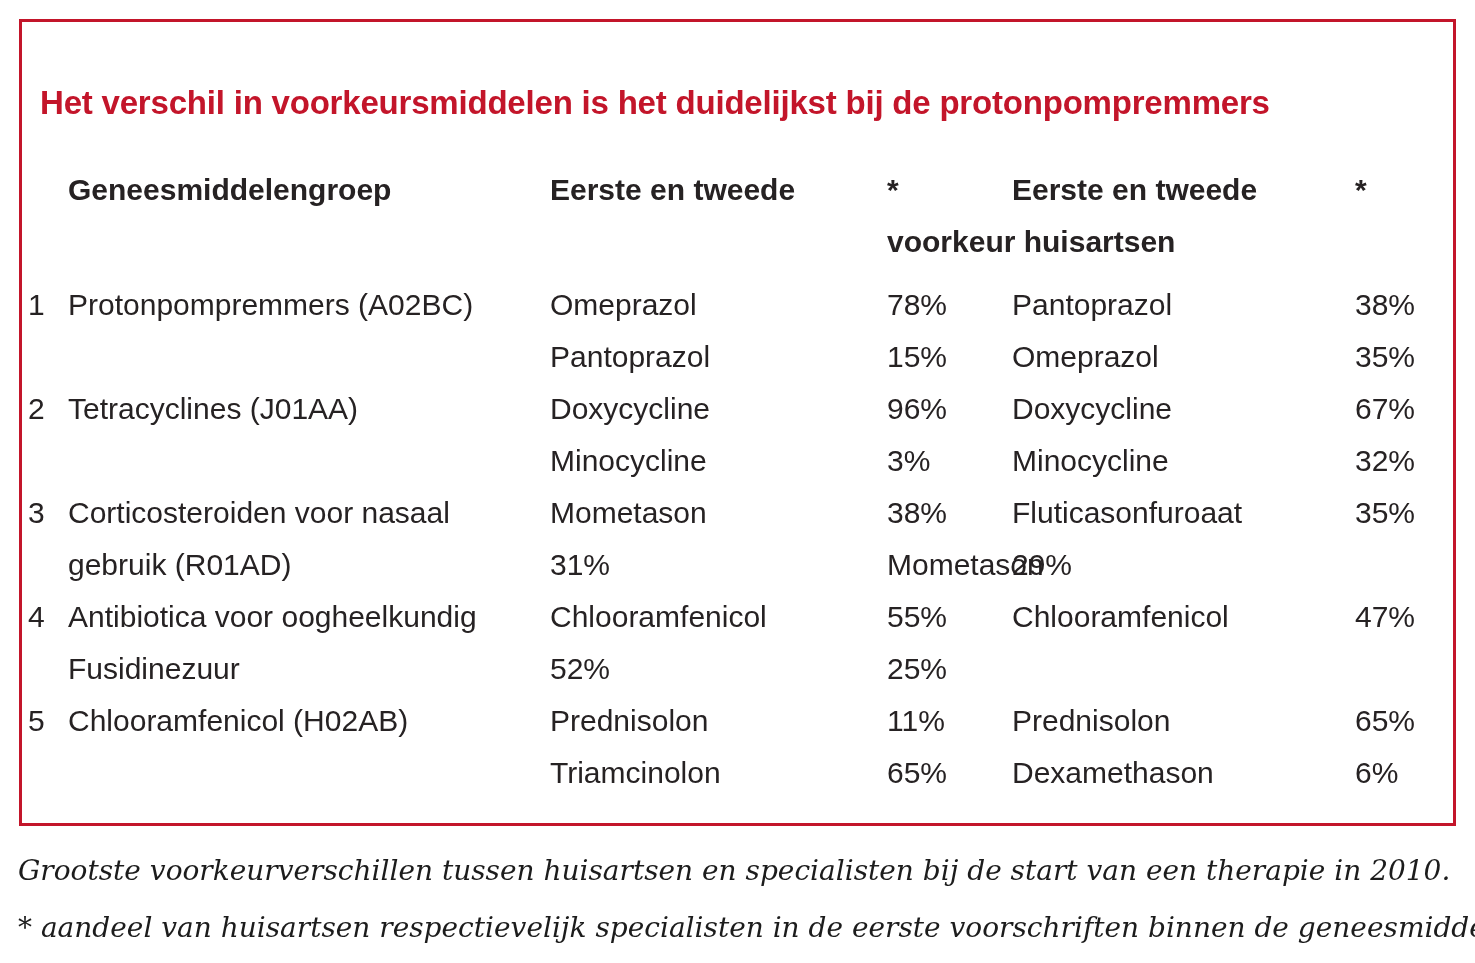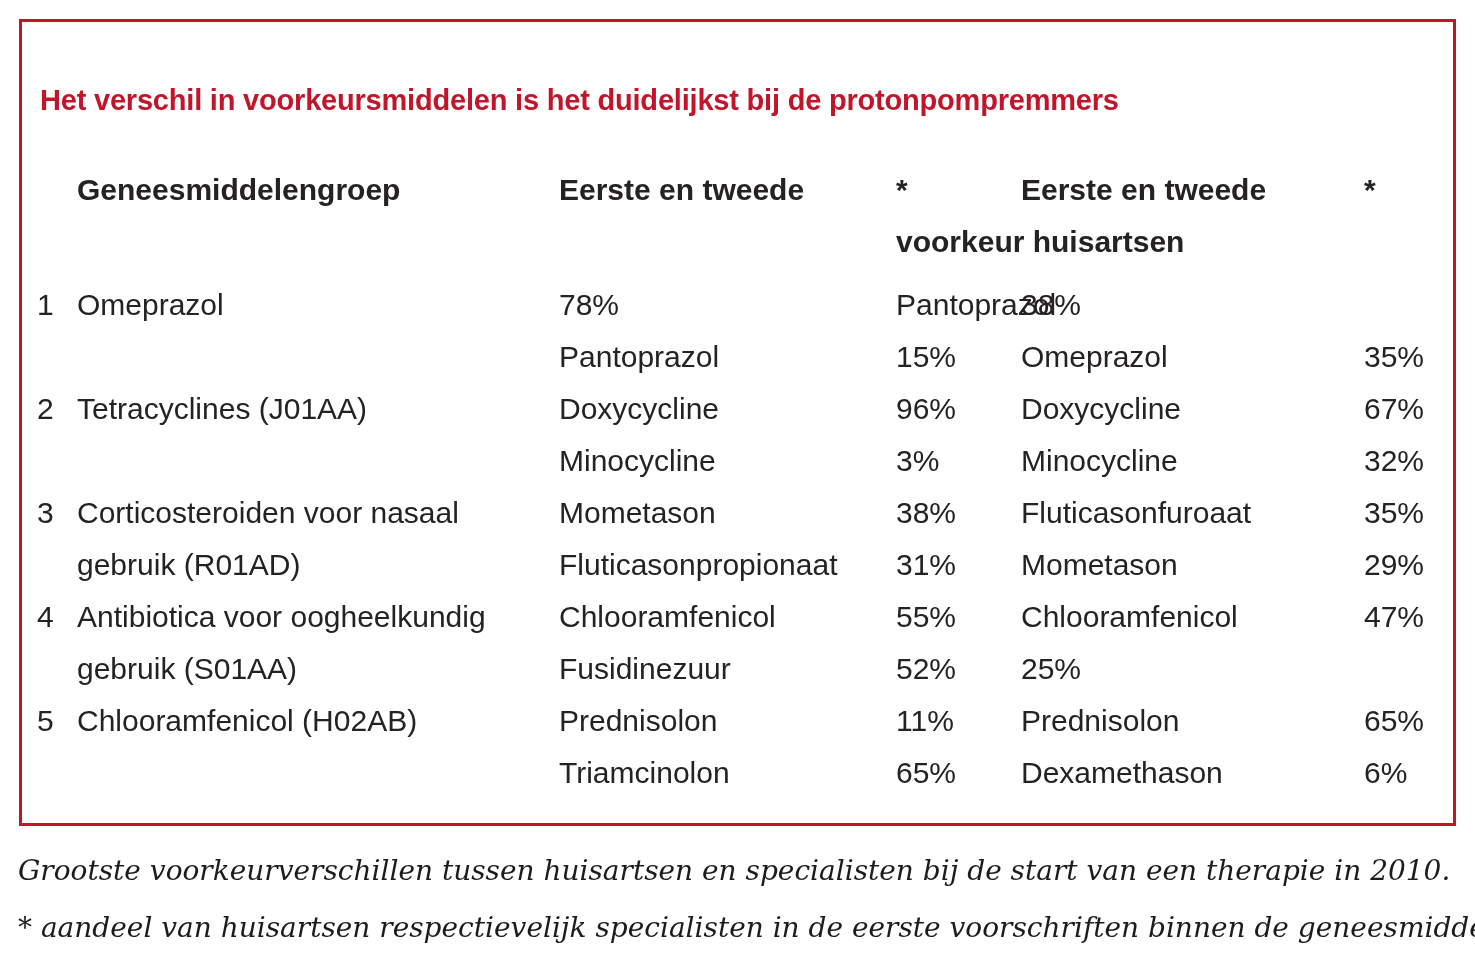--- a/index.html
+++ b/index.html
@@ -24,29 +24,29 @@
     top: 19px;
     width: 1431px;
     height: 801px;
     border: 3px solid #c3152a;
     background: #ffffff;
   }
   .figure-title {
     position: absolute;
     left: 18px;
     top: 62px;
-    font-size: 29px;
+    font-size: 33px;
     font-weight: bold;
     color: #c3152a;
     letter-spacing: -0.2px;
     white-space: nowrap;
   }
   .table-wrap {
     position: absolute;
-    left: 15px;
+    left: 6px;
     top: 142px;
     right: 10px;
     color: #262223;
     font-size: 30px;
   }
   .line {
     display: grid;
     grid-template-columns: 40px 482px 337px 125px 343px 1fr;
     height: 52px;
     align-items: center;
@@ -91,20 +91,21 @@
         <span></span>
         <span></span>
         <span></span>
         <span>voorkeur huisartsen</span>
         <span></span>
       </div>
 
       <div class="rows-block">
           <div class="line">
             <span>1</span>
+            <span>Protonpompremmers (A02BC)</span>
             <span>Omeprazol</span>
             <span>78%</span>
             <span>Pantoprazol</span>
             <span>38%</span>
           </div>
           <div class="line">
             <span></span>
             <span></span>
             <span>Pantoprazol</span>
             <span>15%</span>
@@ -131,36 +132,34 @@
             <span>3</span>
             <span>Corticosteroiden voor nasaal</span>
             <span>Mometason</span>
             <span>38%</span>
             <span>Fluticasonfuroaat</span>
             <span>35%</span>
           </div>
           <div class="line">
             <span></span>
             <span>gebruik (R01AD)</span>
-            <span>Fluticasonpropionaat</span>
             <span>31%</span>
             <span>Mometason</span>
             <span>29%</span>
           </div>
           <div class="line">
             <span>4</span>
             <span>Antibiotica voor oogheelkundig</span>
             <span>Chlooramfenicol</span>
             <span>55%</span>
             <span>Chlooramfenicol</span>
             <span>47%</span>
           </div>
           <div class="line">
             <span></span>
-            <span>gebruik (S01AA)</span>
             <span>Fusidinezuur</span>
             <span>52%</span>
             <span>25%</span>
           </div>
           <div class="line">
             <span>5</span>
             <span>Chlooramfenicol (H02AB)</span>
             <span>Prednisolon</span>
             <span>11%</span>
             <span>Prednisolon</span>

